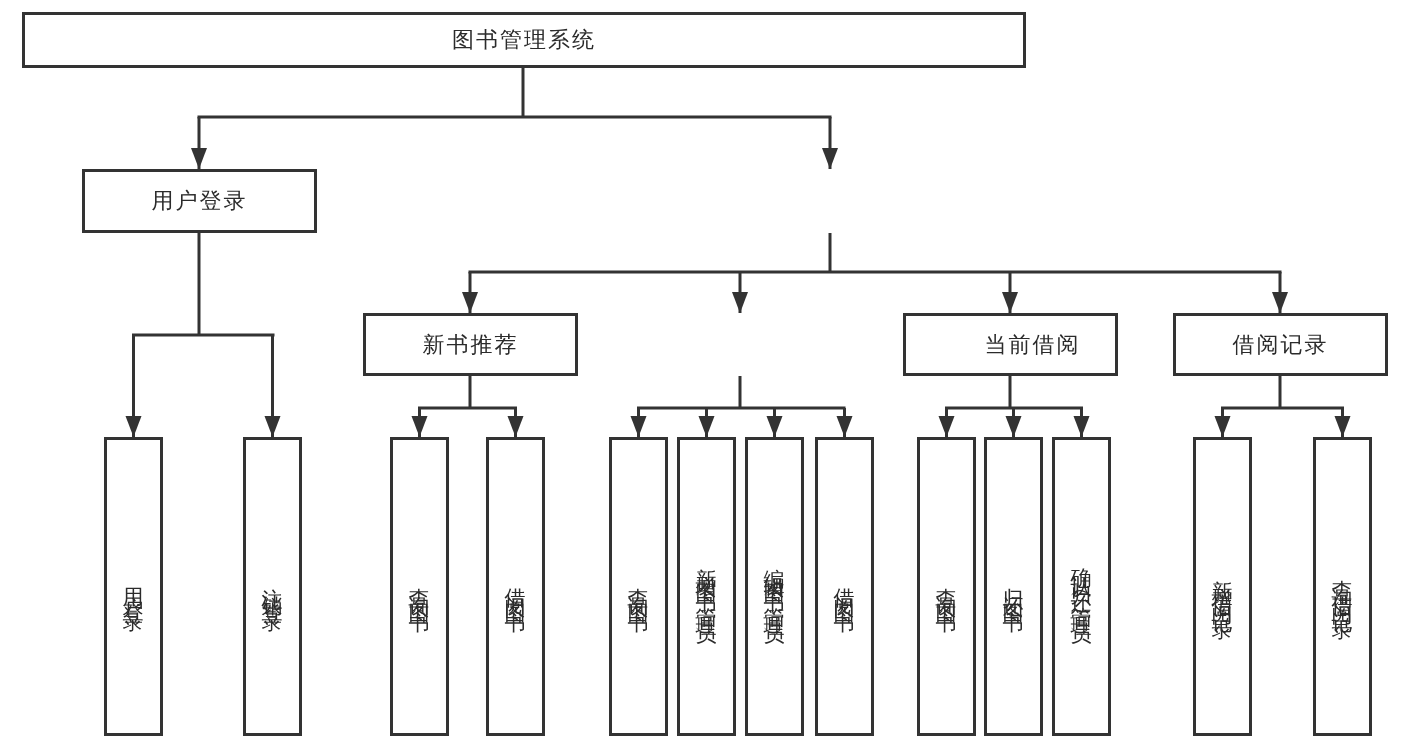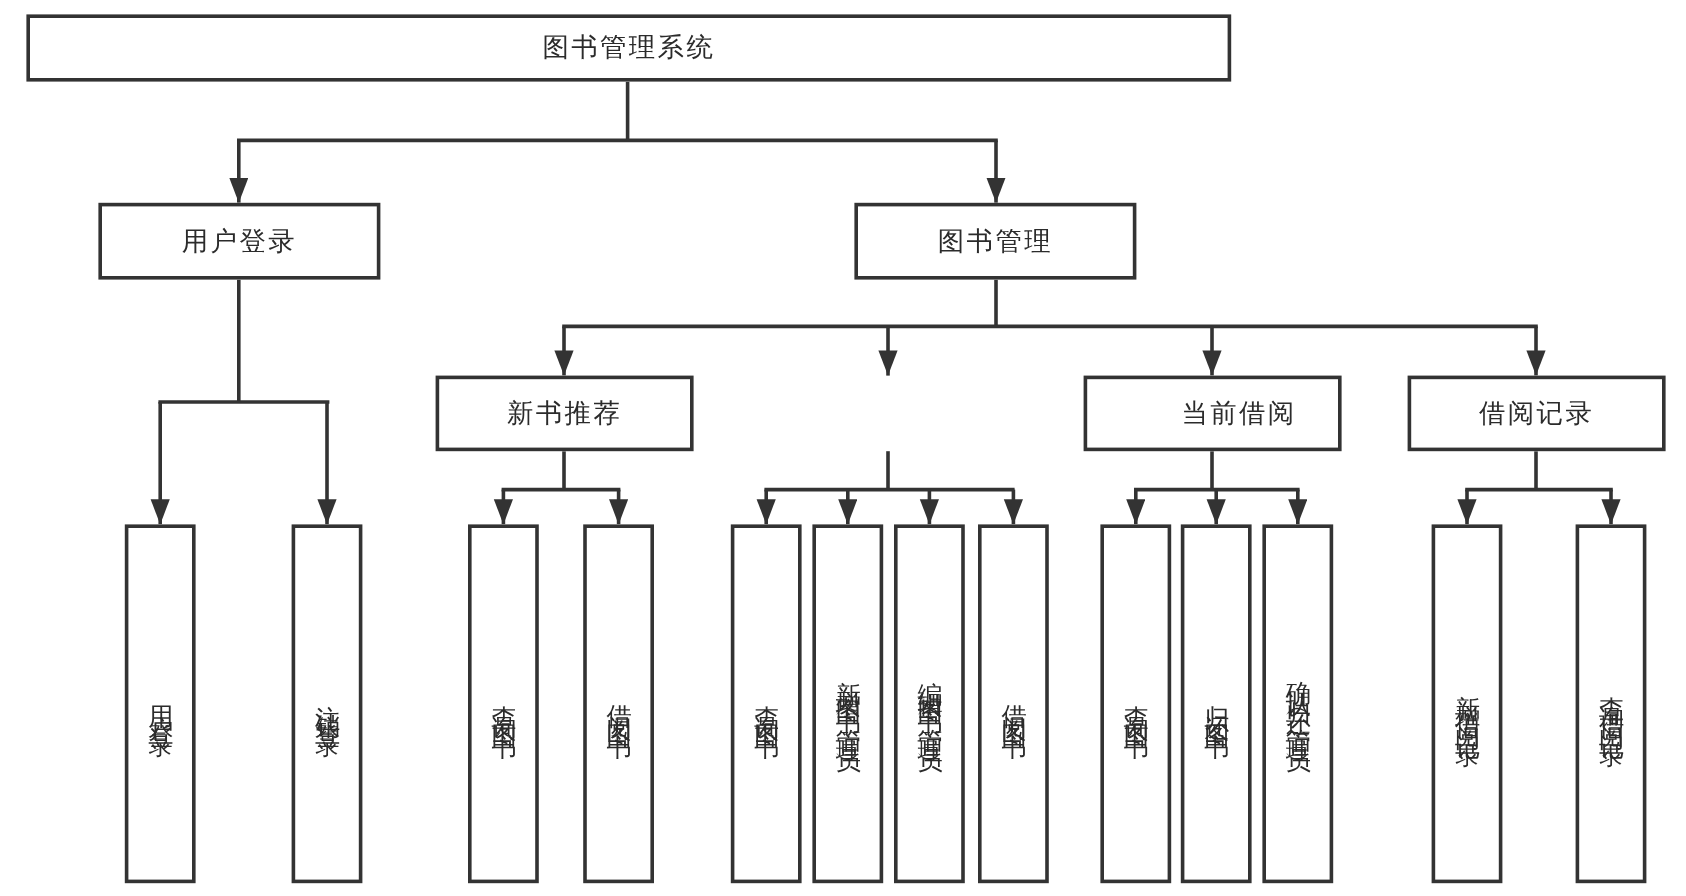--- a/index.html
+++ b/index.html
@@ -98,23 +98,20 @@
     <path d="M1342.5 408 V437" marker-end="url(#arrow)"></path>
   </svg>
 
   <div class="node hnode root">
     <span>图书管理系统</span>
   </div>
 
   <div class="node hnode lvl2" style="left:82px;">
     <span>用户登录</span>
   </div>
-  <div class="node hnode lvl2" style="left:712px;">
-    <span>图书管理</span>
-  </div>
 
   <div class="node hnode lvl3" style="left:363px;justify-content:center;">
     <span>新书推荐</span>
   </div>
   <div class="node hnode lvl3" style="left:903px;padding-left:44px;">
     <span>当前借阅</span>
   </div>
   <div class="node hnode lvl3" style="left:1173px;">
     <span>借阅记录</span>
   </div>

